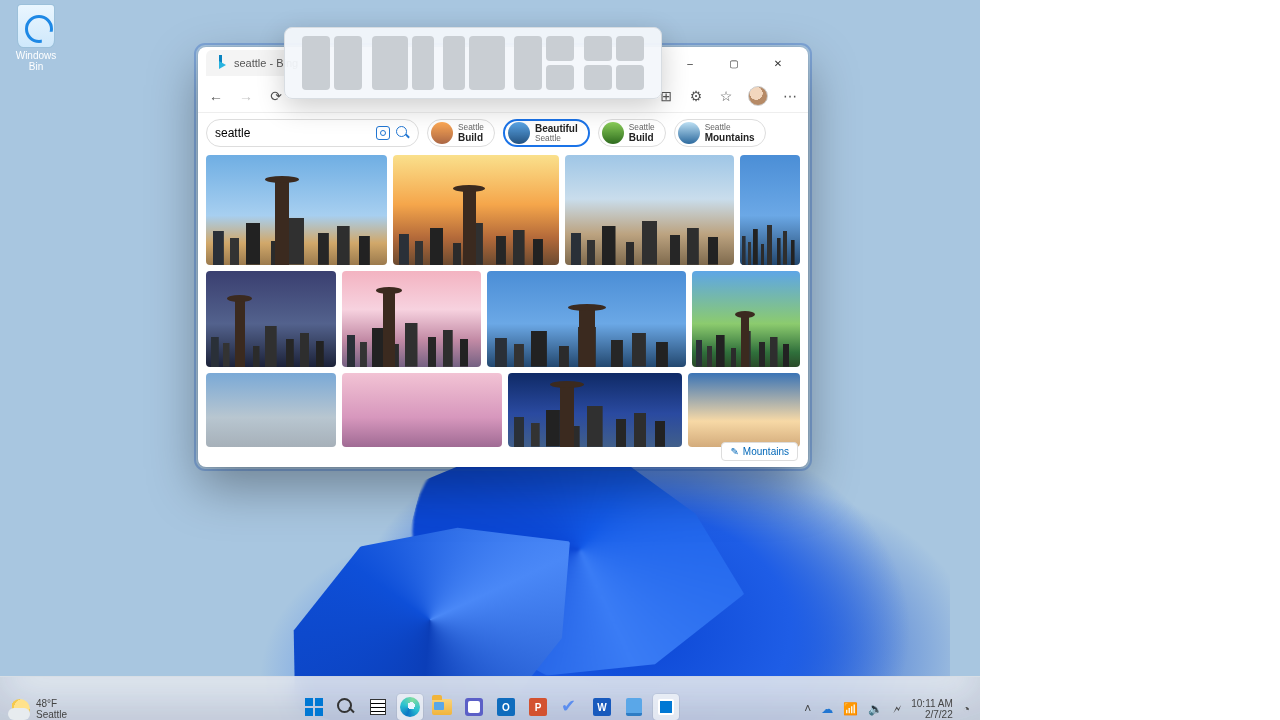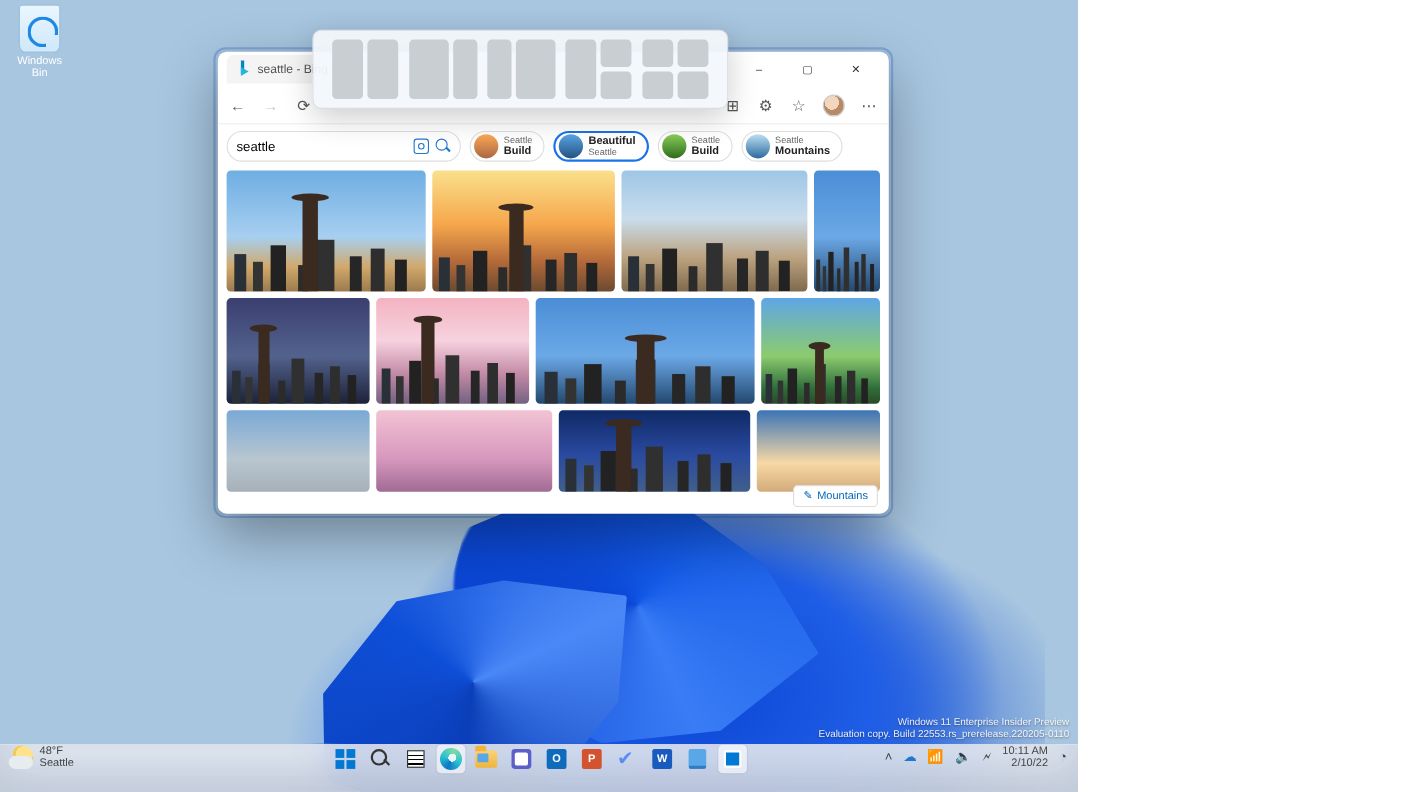--- a/index.html
+++ b/index.html
@@ -166,21 +166,21 @@
   .g4{grid-template-columns:28px 28px;grid-template-rows:25px 25px;width:60px;}
   .g4 .cell:first-child{grid-row:1/3;}
   .g5{grid-template-columns:28px 28px;grid-template-rows:25px 25px;width:60px;}
   .cell{background:#c9ced3;border-radius:4px;}
 
   
   .taskbar{
     position:absolute;left:0;right:0;bottom:0;height:44px;
     background:rgba(235,240,246,.9);backdrop-filter:blur(10px);
     border-top:1px solid rgba(0,0,0,.06);
-    display:flex;align-items:flex-start;
+    display:flex;align-items:flex-end;
     box-shadow: 0 -22px 40px rgba(20,40,80,.18) inset;
   }
   .weather{display:flex;align-items:center;gap:6px;padding-left:10px;font-size:10px;color:#444;line-height:1.1;}
   .weather .sun{width:20px;height:20px;border-radius:50%;background:radial-gradient(circle at 60% 40%,#ffe28a 0 45%,#f5c94b 46% 60%,transparent 61%);position:relative;}
   .weather .sun::after{content:"";position:absolute;left:-2px;top:9px;width:22px;height:12px;border-radius:10px;background:#e7ecef;}
   .center-icons{position:absolute;left:50%;transform:translateX(-50%);display:flex;gap:6px;}
   .tbicon{width:26px;height:26px;border-radius:4px;display:flex;align-items:center;justify-content:center;font-size:14px;}
   .tbicon.active{background:rgba(255,255,255,.6);box-shadow:0 0 0 1px rgba(0,0,0,.05);}
   .winlogo{width:18px;height:18px;display:grid;grid-template-columns:1fr 1fr;grid-template-rows:1fr 1fr;gap:2px;}
   .winlogo span{background:#0078d4;}
@@ -344,24 +344,20 @@
         <div class="cell"></div>
       </div>
     <div class="slot-group g5">
         <div class="cell"></div>
         <div class="cell"></div>
         <div class="cell"></div>
         <div class="cell"></div>
       </div>
   </div>
 
-  <div class="watermark">
-    <div>Windows 11 Enterprise Insider Preview</div>
-    <div>Evaluation copy. Build 22553.rs_prerelease.220205-0110</div>
-  </div>
 
   <div class="taskbar">
     <div class="weather">
       <span class="sun"></span>
       <span>
         <div>48°F</div>
         <div>Seattle</div>
       </span>
     </div>
 
@@ -412,18 +408,18 @@
     </div>
 
     <div class="tray">
       <span class="glyph">˄</span>
       <span class="glyph" style="color:#2176d2">☁</span>
       <span class="glyph">📶</span>
       <span class="glyph">🔈</span>
       <span class="glyph">🗲</span>
       <div class="clock">
         <div>10:11 AM</div>
-        <div>2/10/22</div>
+        <div>2/7/22</div>
       </div>
       <span class="glyph">◔</span>
     </div>
   </div>
 </div>
 
 </body></html>

